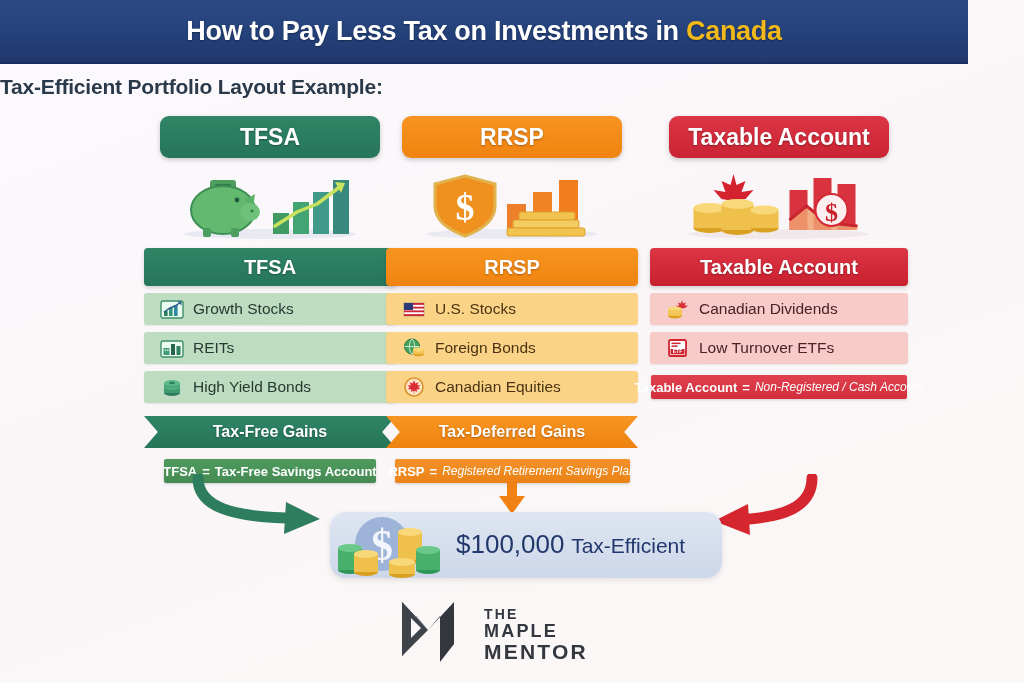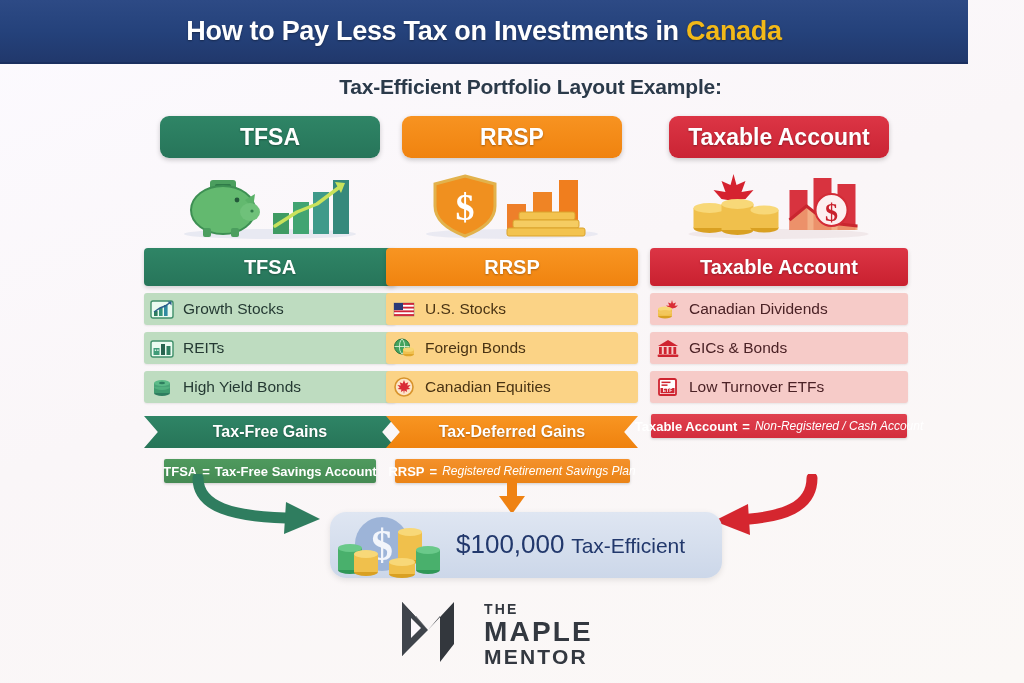--- a/index.html
+++ b/index.html
@@ -28,23 +28,22 @@
   .title {
     font-size: 27px; font-weight: bold; color: #ffffff;
     letter-spacing: -0.3px;
     text-shadow: 0 1px 2px rgba(0,0,0,.35);
     white-space: nowrap;
   }
   .title .hl { color: #f2b918; }
 
   .subtitle {
     position: absolute; left: 0; top: 75px; width: 1024px;
-    text-align: center; font-size: 21px; font-weight: bold; color: #2b3a4a;
+    text-align: left; font-size: 21px; font-weight: bold; color: #2b3a4a;
     letter-spacing: -0.2px;
-    padding-left: 37px;
   }
 
   
   .col { position: absolute; top: 116px; width: 252px; }
   .col.c0 { left: 144px; }
   .col.c1 { left: 386px; }
   .col.c2 { left: 650px; width: 258px; }
 
   .pill {
     height: 42px; border-radius: 9px;
@@ -69,21 +68,21 @@
     color: #fff; font-size: 20px; font-weight: bold;
     text-shadow: 0 1px 2px rgba(0,0,0,.30);
     box-shadow: 0 2px 4px rgba(0,0,0,.16);
   }
   .hdrbar.green { background: linear-gradient(180deg,#2f8566,#27755a); }
   .hdrbar.orange{ background: linear-gradient(180deg,#f89522,#f0830f); }
   .hdrbar.red   { background: linear-gradient(180deg,#dc3545,#c9202f); }
 
   .row {
     height: 32px; margin-top: 7px; border-radius: 3px;
-    display: flex; align-items: center; padding-left: 6px; gap: 9px;
+    display: flex; align-items: center; padding-left: 16px; gap: 9px;
     font-size: 15.5px; color: #2e3b45;
     box-shadow: 0 1px 2px rgba(0,0,0,.08);
   }
   .row.green { background: #bedcc0; color: #253a33; }
   .row.orange{ background: #fbd386; color: #4a3414; }
   .row.red   { background: #f6cbc8; color: #4b2226; }
   .row .label { white-space: nowrap; }
   .rowicon { width: 24px; height: 22px; flex: 0 0 24px; position: relative; }
 
   
@@ -134,21 +133,21 @@
   .pf-l1 { font-size: 24px; font-weight: normal; color: #22386c; white-space: nowrap; }
   .pf-l1 .amt { font-size: 26px; }
   .pf-l1 .sub { font-size: 21px; }
   .pf-l2 { font-size: 21px; font-weight: bold; color: #22386c; white-space: nowrap; }
   .pf-l2 .ex { font-size: 19px; font-weight: normal; color: #4a4f58; }
 
   
   #logo { position: absolute; left: 398px; top: 600px; display: flex; align-items: center; gap: 24px; }
   .logo-text { line-height: 1.04; color: #333840; font-weight: bold; letter-spacing: 2.2px; }
   .lt1 { font-size: 14px; }
-  .lt2 { font-size: 28px; }
+  .lt2 { font-size: 18px; }
   .lt3 { font-size: 21px; }
 </style>
 </head>
 <body>
 
 <div id="stage">
 
   <div class="titlebar">
     <div class="title"><span>How to Pay Less Tax on Investments in </span><span class="hl">Canada</span></div>
   </div>
@@ -339,33 +338,20 @@
           <path d="M16 2 L17 5.6 L20 4.4 L18.6 7.8 L22 7.4 L19.4 9.8 L16 10.4 L12.6 9.8 L10 7.4 L13.4 7.8 L12 4.4 L15 5.6 Z" fill="#d92d36"></path>
           <ellipse cx="9" cy="18" rx="7" ry="2.4" fill="#d9a022"></ellipse>
           <rect x="2" y="11" width="14" height="7" fill="#f0c04c"></rect>
           <ellipse cx="9" cy="11" rx="7" ry="2.4" fill="#f8d878"></ellipse>
           <ellipse cx="9" cy="14.5" rx="7" ry="2.4" fill="#f3c75d"></ellipse>
         </svg>
       </span>
       <span class="label">Canadian Dividends</span>
     </div>
 
-    <div class="row red">
-      <span class="rowicon">
-        <svg width="24" height="22" viewBox="0 0 24 22">
-          <path d="M12 3 L22 9 L2 9 Z" fill="#cf2430"></path>
-          <rect x="3" y="10" width="2.8" height="7" fill="#cf2430"></rect>
-          <rect x="7.8" y="10" width="2.8" height="7" fill="#cf2430"></rect>
-          <rect x="12.6" y="10" width="2.8" height="7" fill="#cf2430"></rect>
-          <rect x="17.4" y="10" width="2.8" height="7" fill="#cf2430"></rect>
-          <rect x="1.6" y="17.4" width="20.8" height="2.6" rx="1" fill="#cf2430"></rect>
-        </svg>
-      </span>
-      <span class="label">GICs &amp; Bonds</span>
-    </div>
 
     <div class="row red">
       <span class="rowicon">
         <svg width="24" height="22" viewBox="0 0 24 22">
           <rect x="3" y="3" width="17" height="16" rx="1.6" fill="#fff" stroke="#cf2430" stroke-width="1.8"></rect>
           <rect x="5.5" y="5.6" width="9" height="1.5" fill="#cf2430"></rect>
           <rect x="5.5" y="8.4" width="6" height="1.5" fill="#cf2430"></rect>
           <rect x="4.5" y="12" width="14" height="5.3" fill="#cf2430"></rect>
           <text x="11.5" y="16.4" font-family="Liberation Sans, sans-serif" font-size="5" font-weight="bold" fill="#fff" text-anchor="middle">ETF</text>
         </svg>

